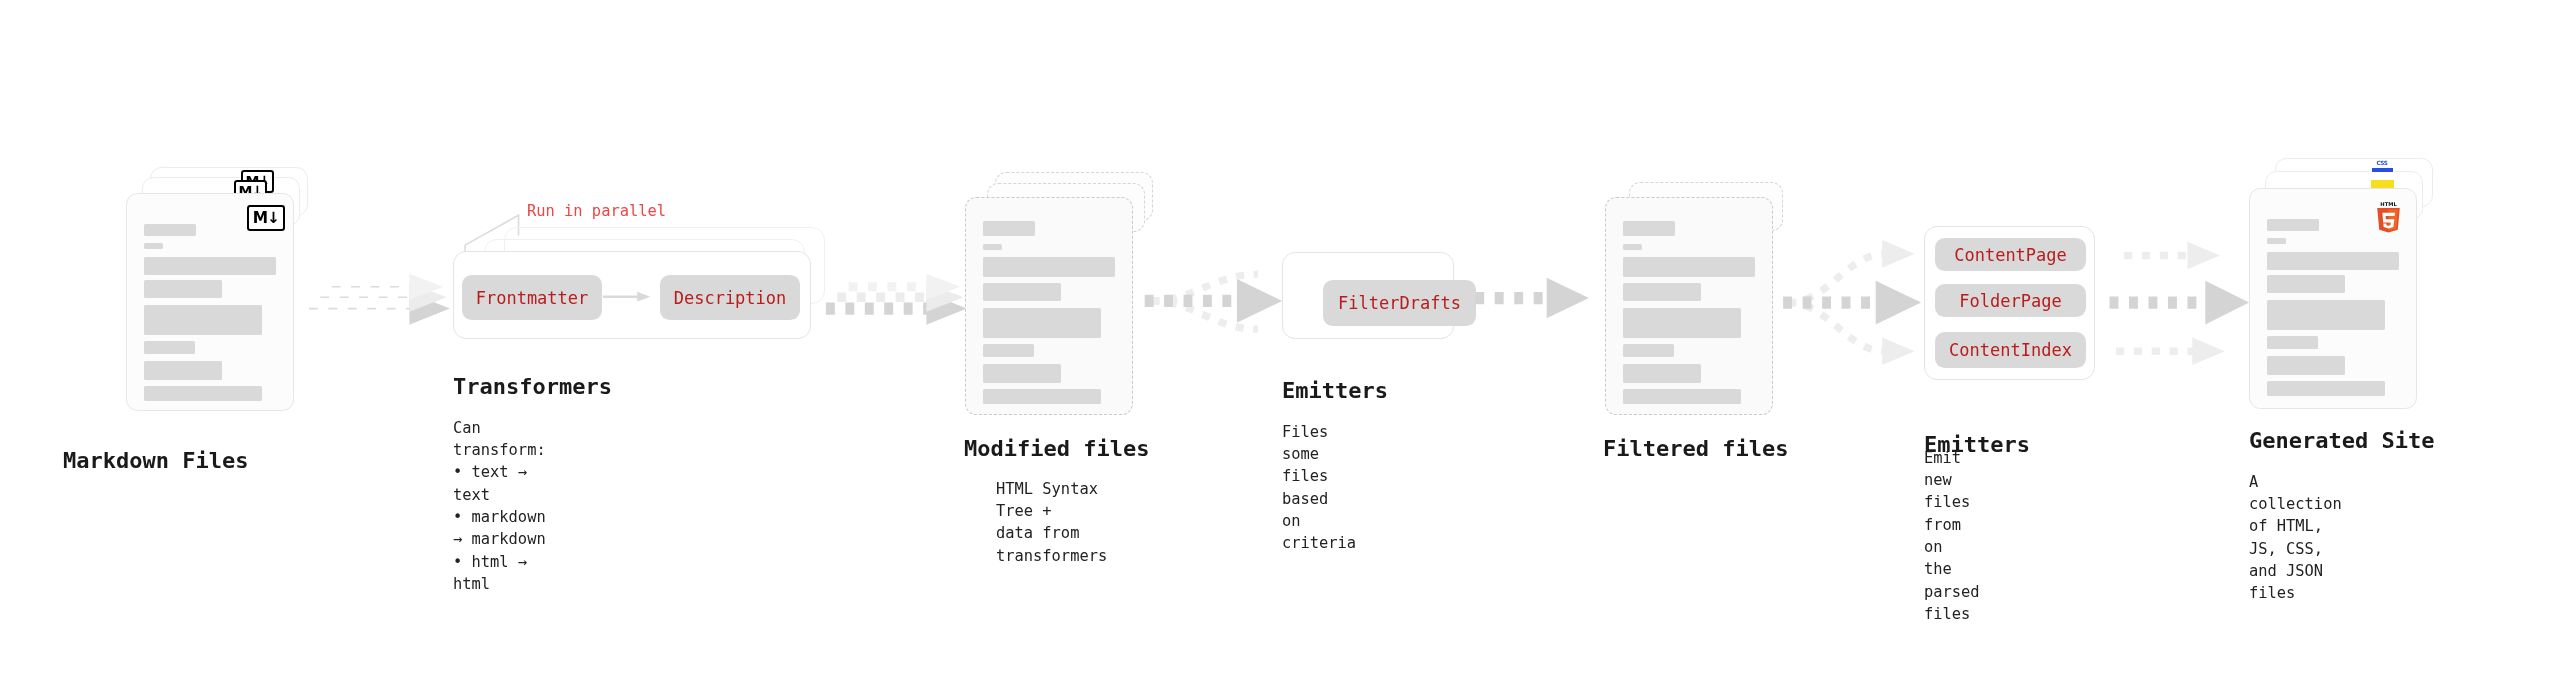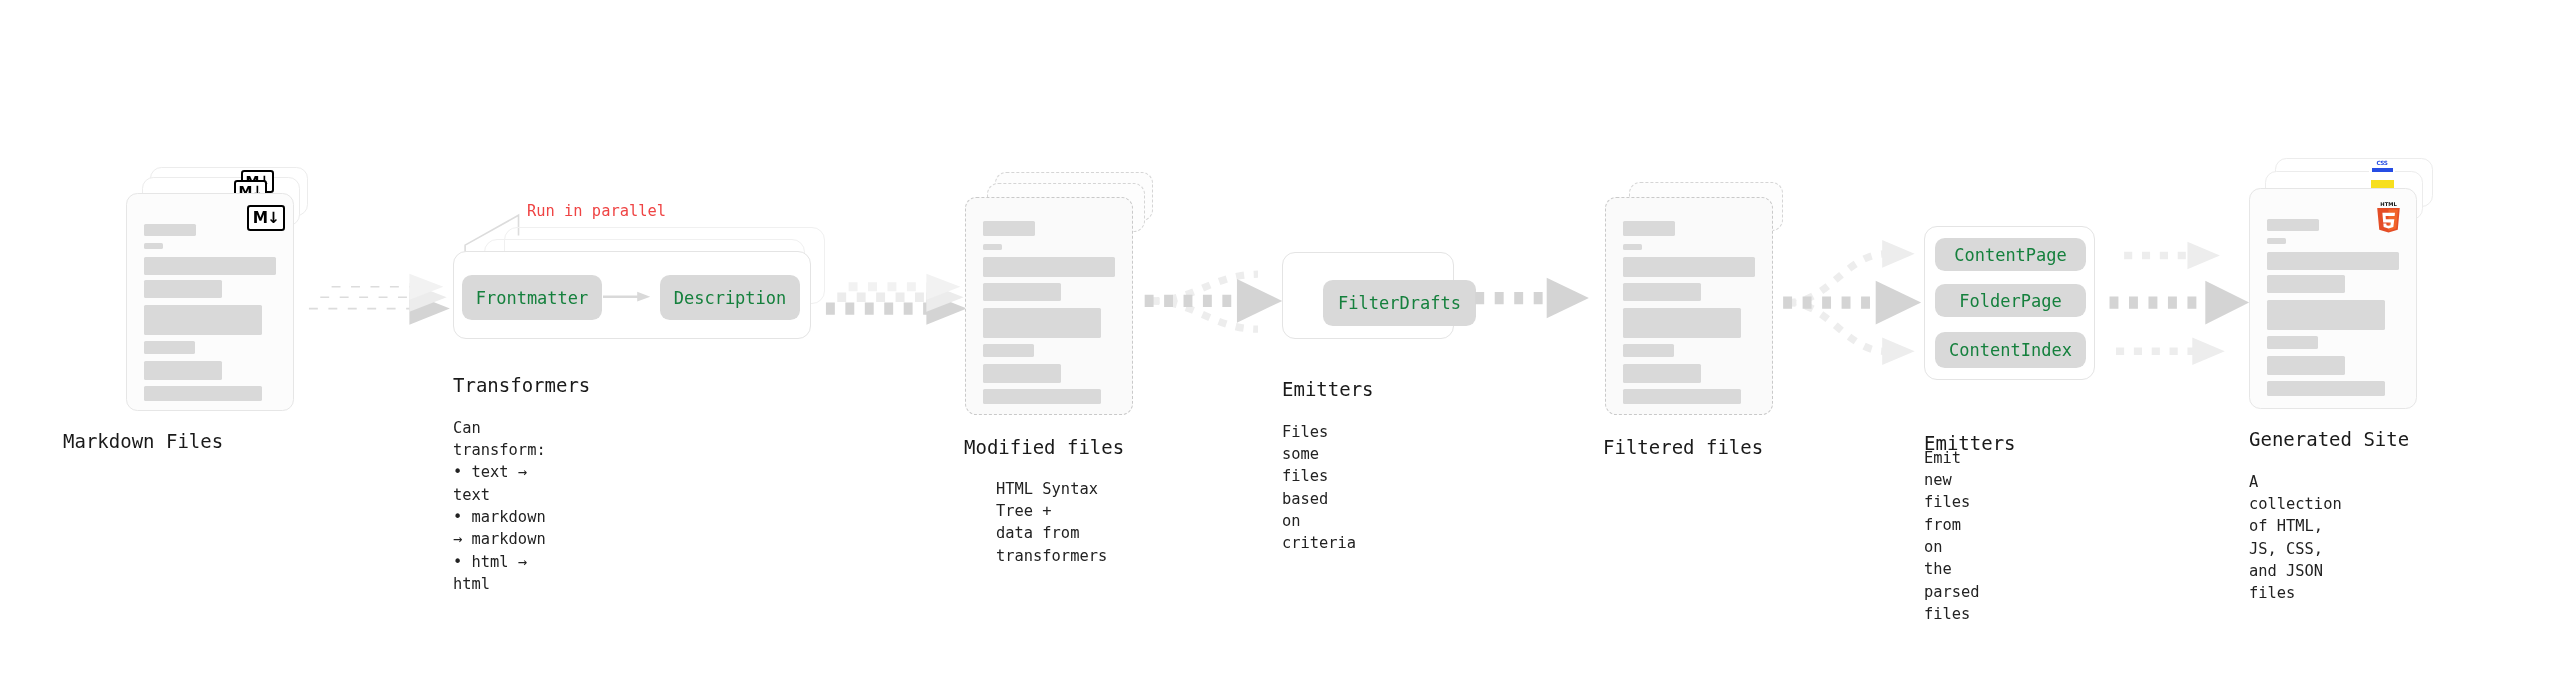--- a/index.html
+++ b/index.html
@@ -7,21 +7,21 @@
     width:2576px;height:681px;
     font-family:"DejaVu Sans Mono","Liberation Mono",monospace;
     color:#111111;
     overflow:hidden;
   }
   #stage{position:relative;width:2576px;height:681px;}
 
   
   .node{position:absolute;}
   .caption-title{
-    font-size:19px;font-weight:400;letter-spacing:0px;color:#1a1a1a;
+    font-size:22px;font-weight:700;letter-spacing:0px;color:#1a1a1a;
     white-space:nowrap;line-height:1.1;
   }
   .caption-sub{
     font-size:15.4px;color:#222222;line-height:1.45;white-space:pre-line;margin-top:10.6px;
   }
 
   
   .filecard{
     position:absolute;
     background:#fbfbfb;
@@ -74,21 +74,21 @@
     border-radius:13px;
     background:#ffffff;
     box-sizing:border-box;
   }
   .groupbox.ghost-layer{border-color:#f0f0f0;background:transparent;}
   .chip{
     position:absolute;
     background:#d9d9d9;
     border-radius:9.8px;
     display:flex;align-items:center;justify-content:center;
-    font-size:17px;color:#15803d;white-space:nowrap;
+    font-size:17px;color:#b91c1c;white-space:nowrap;
     font-family:"DejaVu Sans Mono","Liberation Mono",monospace;
   }
   .chip.ghost1{background:#ececec;color:transparent;}
   .chip.ghost2{background:#e4e4e4;color:transparent;}
 
   .runlabel{
     position:absolute;font-size:15.4px;color:#ef4444;white-space:nowrap;
   }
   svg{position:absolute;overflow:visible;}
   .dashline{stroke:#dcdcdc;stroke-width:2;fill:none;}
@@ -111,21 +111,21 @@
       <div class="skel" style="left:17px;top:30px;width:52px;height:12.2px;"></div>
       <div class="skel" style="left:17px;top:49px;width:18.7px;height:5.7px;"></div>
       <div class="skel" style="left:17px;top:63px;width:132px;height:18px;"></div>
       <div class="skel" style="left:17px;top:86px;width:78px;height:18px;"></div>
       <div class="skel" style="left:17px;top:111px;width:118px;height:30px;"></div>
       <div class="skel" style="left:17px;top:147px;width:51px;height:13px;"></div>
       <div class="skel" style="left:17px;top:167px;width:78px;height:18.7px;"></div>
       <div class="skel" style="left:17px;top:192px;width:118px;height:14.6px;"></div>
     </div>
 
-    <div class="caption-title" style="position:absolute;left:63px;top:431px;">Markdown Files</div>
+    <div class="caption-title" style="position:absolute;left:63px;top:449px;">Markdown Files</div>
   </div>
 
   <svg style="left:302px;top:260px;width:171px;height:81px;" viewBox="0 0 210 100" width="171" height="81">
     <g>
       <line class="dashline" x1="8" y1="60" x2="136" y2="60" stroke="#d4d4d4" stroke-width="15" stroke-dasharray="11 13"></line>
       <polygon points="132,40 182,60 132,80" fill="#d4d4d4"></polygon>
       <line class="dashline" x1="22" y1="46" x2="136" y2="46" stroke="#ececec" stroke-width="12" stroke-dasharray="11 13"></line>
       <polygon points="132,28 178,46 132,64" fill="#ececec"></polygon>
       <line class="dashline" x1="36" y1="33" x2="136" y2="33" stroke="#f2f2f2" stroke-width="11" stroke-dasharray="11 13"></line>
       <polygon points="132,17 174,33 132,49" fill="#f2f2f2"></polygon>

